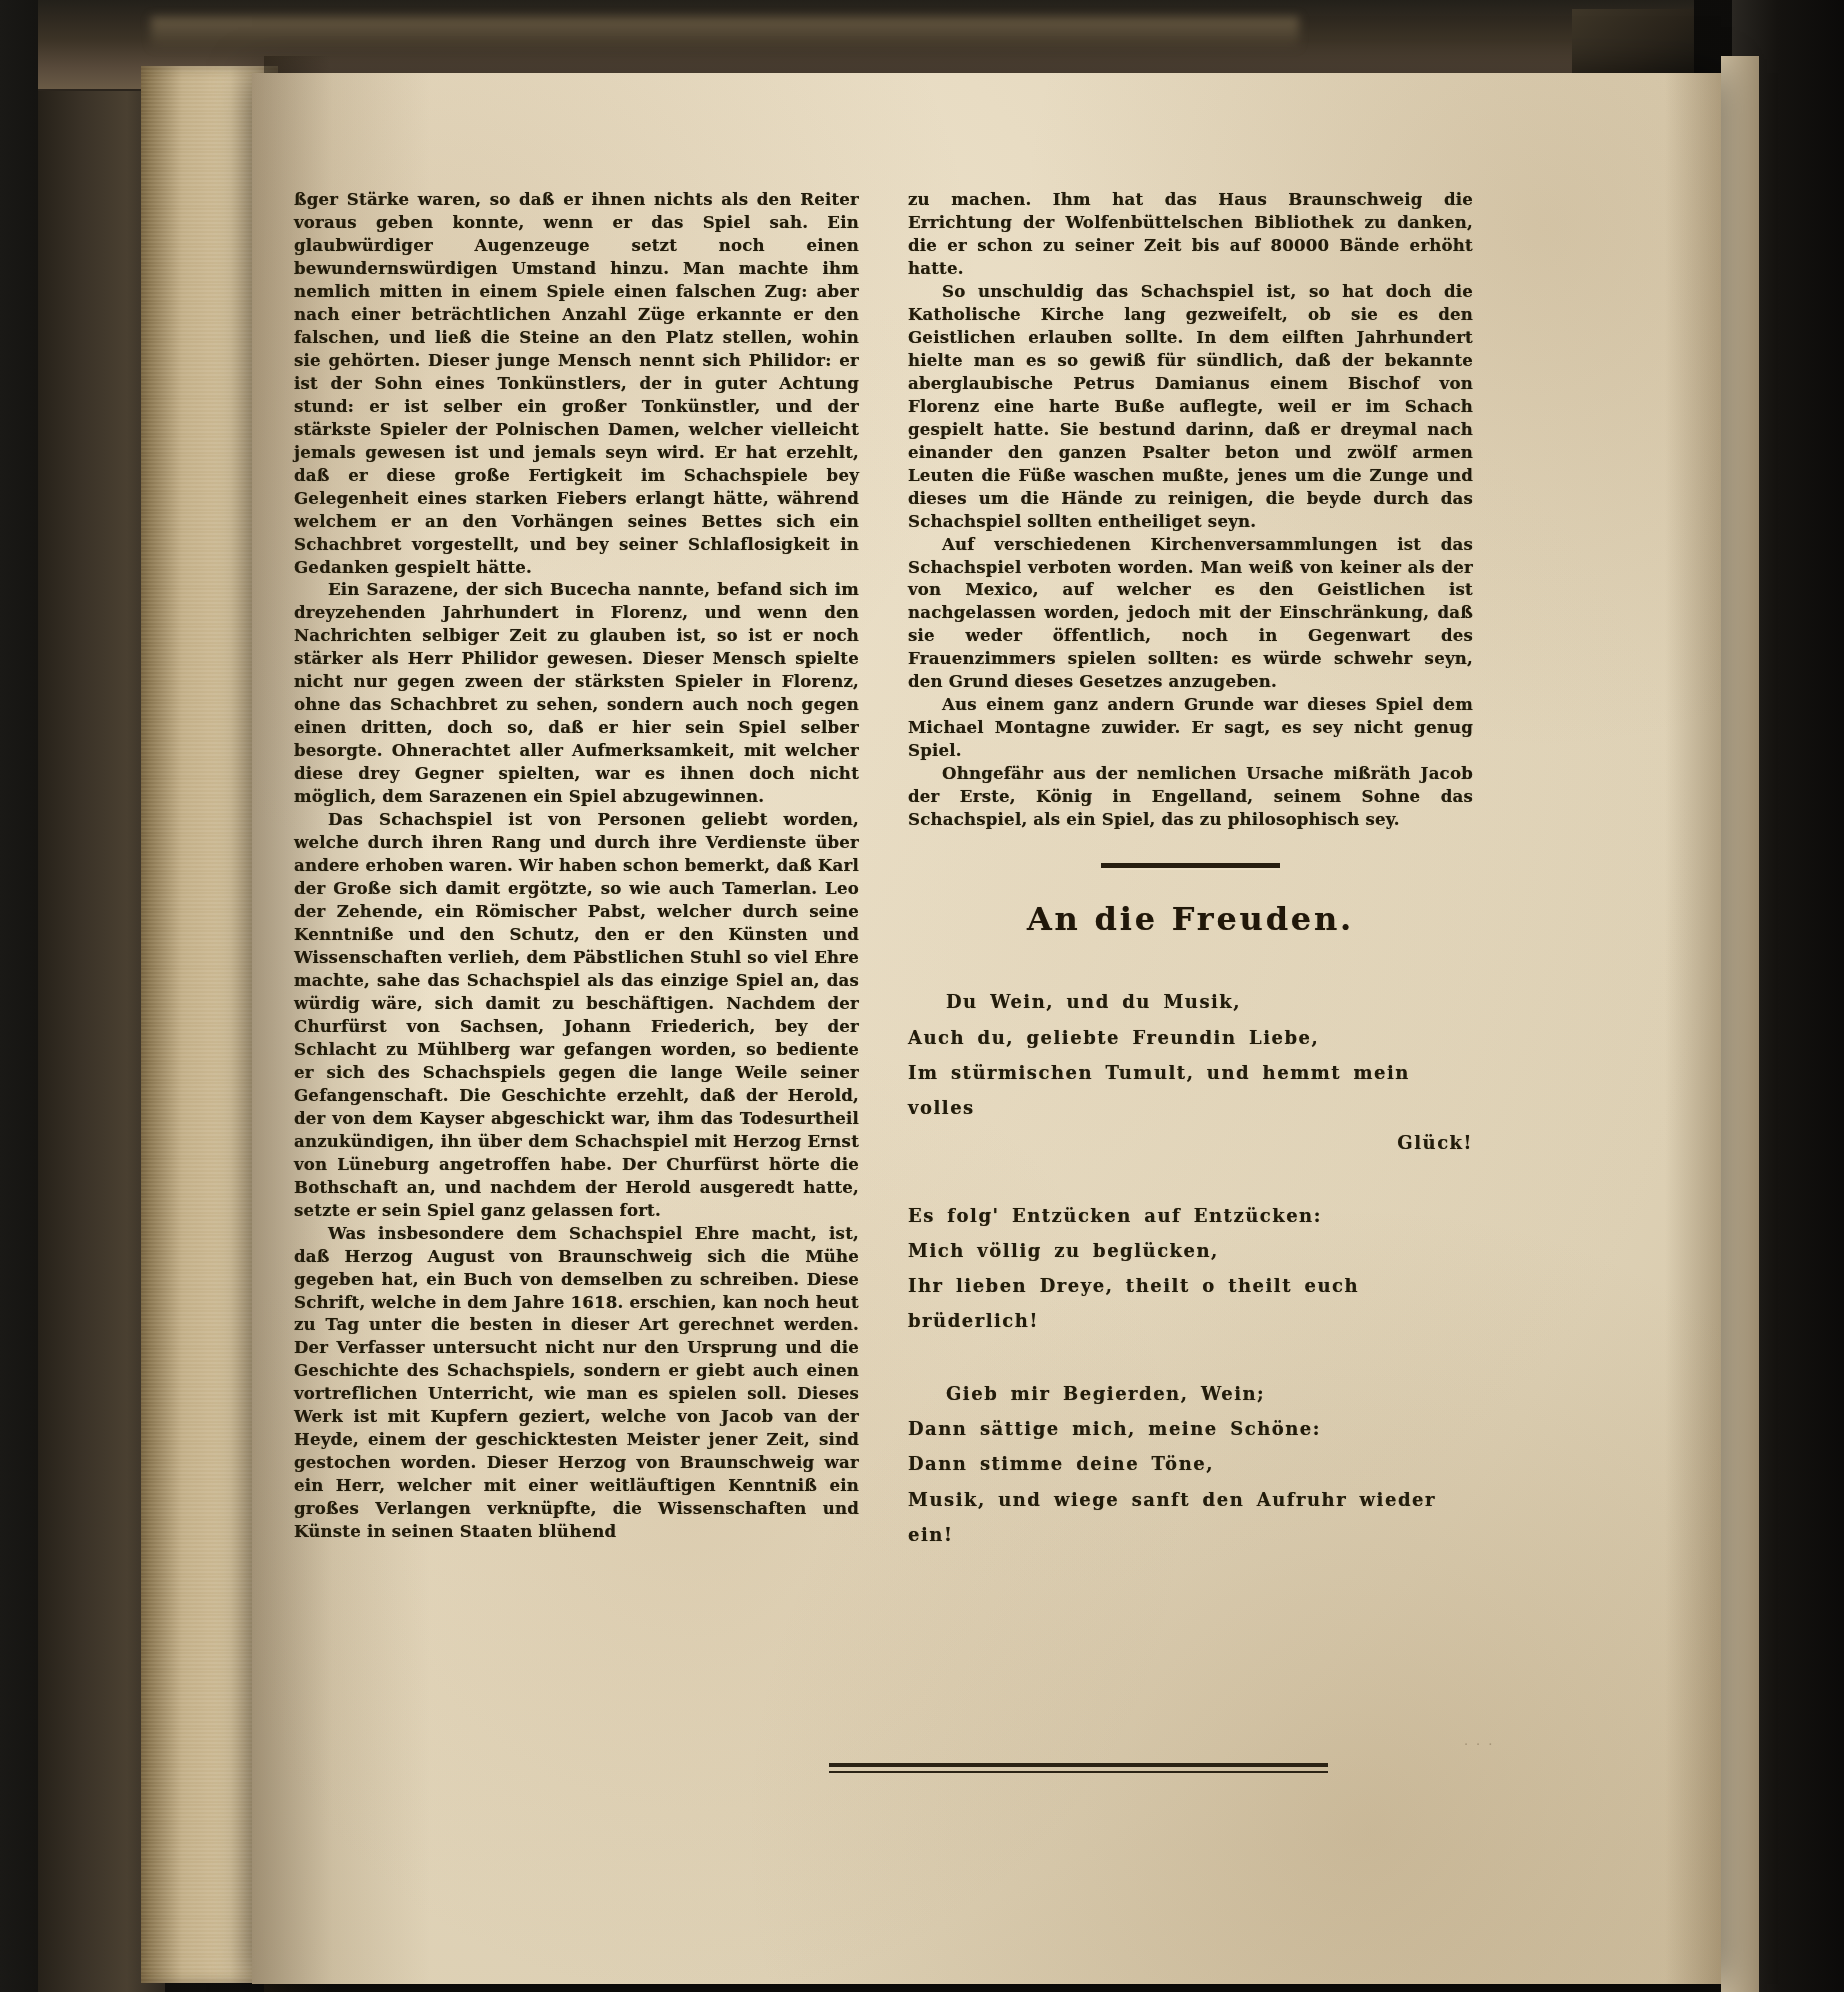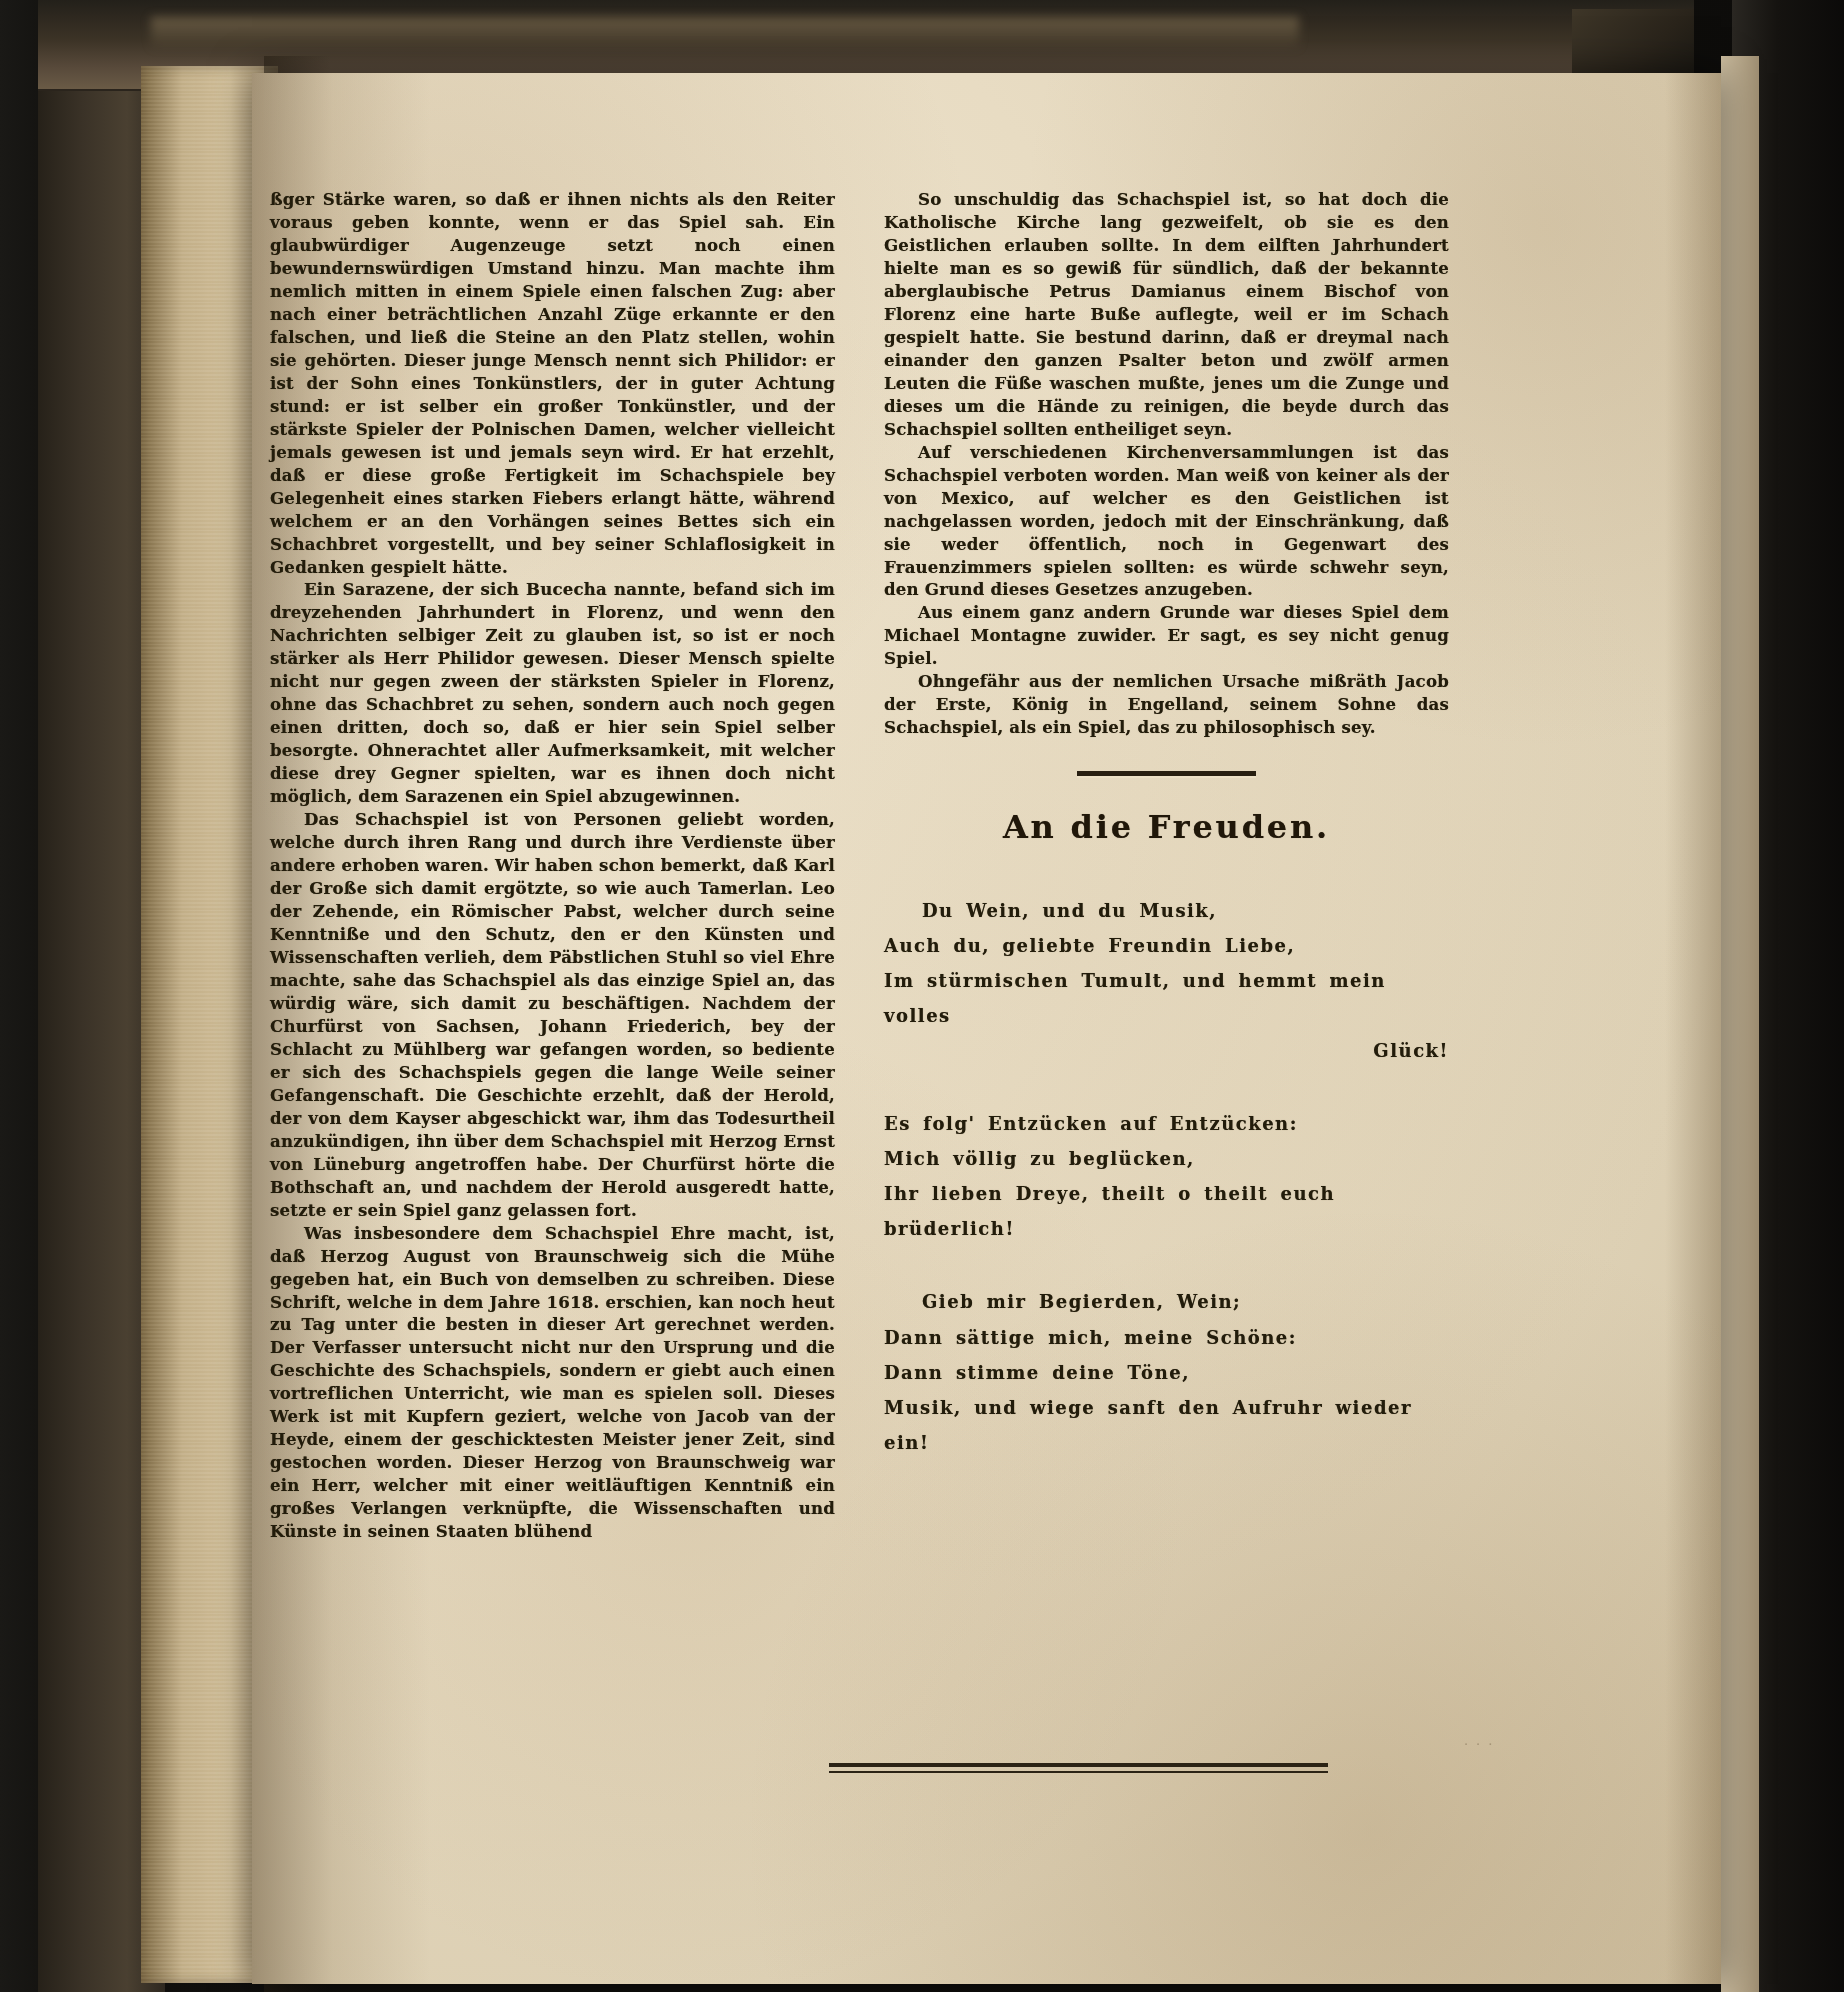--- a/index.html
+++ b/index.html
@@ -124,21 +124,21 @@
   .next-leaf {
     position: absolute;
     left: 1721px; top: 56px; bottom: 0;
     width: 38px;
     background: linear-gradient(90deg, #cfc0a2, #9e8e72);
   }
 
   
   .content {
     position: absolute;
-    left: 270px;
+    left: 294px;
     top: 188px;
     width: 1412px;
     height: 1544px;
     display: flex;
     gap: 49px;
     color: #241c12;
   }
   .col {
     width: 565px;
     position: relative;
@@ -249,20 +249,21 @@
   <div class="content inkish">
 
     <div class="col">
       <p class="noindent">ßger Stärke waren, so daß er ihnen nichts als den Reiter voraus geben konnte, wenn er das Spiel sah. Ein glaubwürdiger Augenzeuge setzt noch einen bewundernswürdigen Umstand hinzu. Man machte ihm nemlich mitten in einem Spiele einen falschen Zug: aber nach einer beträchtlichen Anzahl Züge erkannte er den falschen, und ließ die Steine an den Platz stellen, wohin sie gehörten. Dieser junge Mensch nennt sich Philidor: er ist der Sohn eines Tonkünstlers, der in guter Achtung stund: er ist selber ein großer Tonkünstler, und der stärkste Spieler der Polnischen Damen, welcher vielleicht jemals gewesen ist und jemals seyn wird. Er hat erzehlt, daß er diese große Fertigkeit im Schachspiele bey Gelegenheit eines starken Fiebers erlangt hätte, während welchem er an den Vorhängen seines Bettes sich ein Schachbret vorgestellt, und bey seiner Schlaflosigkeit in Gedanken gespielt hätte.</p>
       <p>Ein Sarazene, der sich Bucecha nannte, befand sich im dreyzehenden Jahrhundert in Florenz, und wenn den Nachrichten selbiger Zeit zu glauben ist, so ist er noch stärker als Herr Philidor gewesen. Dieser Mensch spielte nicht nur gegen zween der stärksten Spieler in Florenz, ohne das Schachbret zu sehen, sondern auch noch gegen einen dritten, doch so, daß er hier sein Spiel selber besorgte. Ohnerachtet aller Aufmerksamkeit, mit welcher diese drey Gegner spielten, war es ihnen doch nicht möglich, dem Sarazenen ein Spiel abzugewinnen.</p>
       <p>Das Schachspiel ist von Personen geliebt worden, welche durch ihren Rang und durch ihre Verdienste über andere erhoben waren. Wir haben schon bemerkt, daß Karl der Große sich damit ergötzte, so wie auch Tamerlan. Leo der Zehende, ein Römischer Pabst, welcher durch seine Kenntniße und den Schutz, den er den Künsten und Wissenschaften verlieh, dem Päbstlichen Stuhl so viel Ehre machte, sahe das Schachspiel als das einzige Spiel an, das würdig wäre, sich damit zu beschäftigen. Nachdem der Churfürst von Sachsen, Johann Friederich, bey der Schlacht zu Mühlberg war gefangen worden, so bediente er sich des Schachspiels gegen die lange Weile seiner Gefangenschaft. Die Geschichte erzehlt, daß der Herold, der von dem Kayser abgeschickt war, ihm das Todesurtheil anzukündigen, ihn über dem Schachspiel mit Herzog Ernst von Lüneburg angetroffen habe. Der Churfürst hörte die Bothschaft an, und nachdem der Herold ausgeredt hatte, setzte er sein Spiel ganz gelassen fort.</p>
       <p>Was insbesondere dem Schachspiel Ehre macht, ist, daß Herzog August von Braunschweig sich die Mühe gegeben hat, ein Buch von demselben zu schreiben. Diese Schrift, welche in dem Jahre 1618. erschien, kan noch heut zu Tag unter die besten in dieser Art gerechnet werden. Der Verfasser untersucht nicht nur den Ursprung und die Geschichte des Schachspiels, sondern er giebt auch einen vortreflichen Unterricht, wie man es spielen soll. Dieses Werk ist mit Kupfern geziert, welche von Jacob van der Heyde, einem der geschicktesten Meister jener Zeit, sind gestochen worden. Dieser Herzog von Braunschweig war ein Herr, welcher mit einer weitläuftigen Kenntniß ein großes Verlangen verknüpfte, die Wissenschaften und Künste in seinen Staaten blühend</p>
     </div>
 
     <div class="col">
+      <p class="noindent">zu machen. Ihm hat das Haus Braunschweig die Errichtung der Wolfenbüttelschen Bibliothek zu danken, die er schon zu seiner Zeit bis auf 80000 Bände erhöht hatte.</p>
       <p>So unschuldig das Schachspiel ist, so hat doch die Katholische Kirche lang gezweifelt, ob sie es den Geistlichen erlauben sollte. In dem eilften Jahrhundert hielte man es so gewiß für sündlich, daß der bekannte aberglaubische Petrus Damianus einem Bischof von Florenz eine harte Buße auflegte, weil er im Schach gespielt hatte. Sie bestund darinn, daß er dreymal nach einander den ganzen Psalter beton und zwölf armen Leuten die Füße waschen mußte, jenes um die Zunge und dieses um die Hände zu reinigen, die beyde durch das Schachspiel sollten entheiliget seyn.</p>
       <p>Auf verschiedenen Kirchenversammlungen ist das Schachspiel verboten worden. Man weiß von keiner als der von Mexico, auf welcher es den Geistlichen ist nachgelassen worden, jedoch mit der Einschränkung, daß sie weder öffentlich, noch in Gegenwart des Frauenzimmers spielen sollten: es würde schwehr seyn, den Grund dieses Gesetzes anzugeben.</p>
       <p>Aus einem ganz andern Grunde war dieses Spiel dem Michael Montagne zuwider. Er sagt, es sey nicht genug Spiel.</p>
       <p>Ohngefähr aus der nemlichen Ursache mißräth Jacob der Erste, König in Engelland, seinem Sohne das Schachspiel, als ein Spiel, das zu philosophisch sey.</p>
 
       <div class="rule-short"></div>
 
       <div class="poem-title">An die Freuden.</div>
 
       <div class="stanza">

